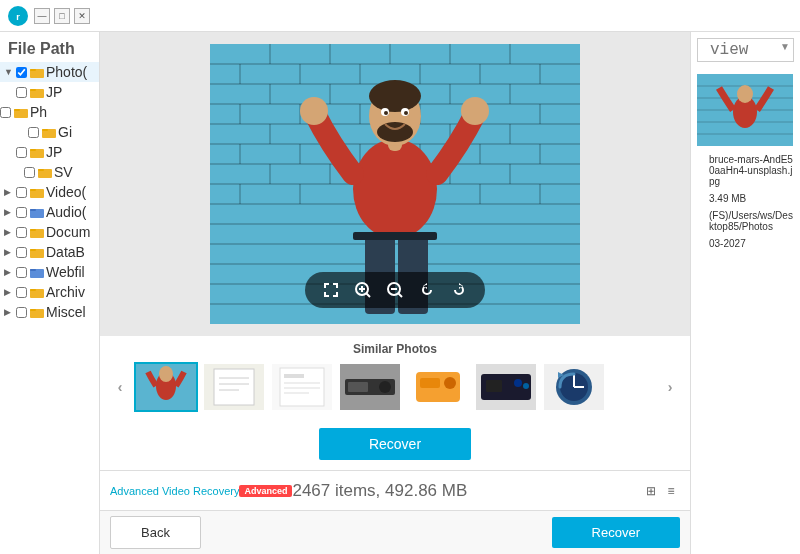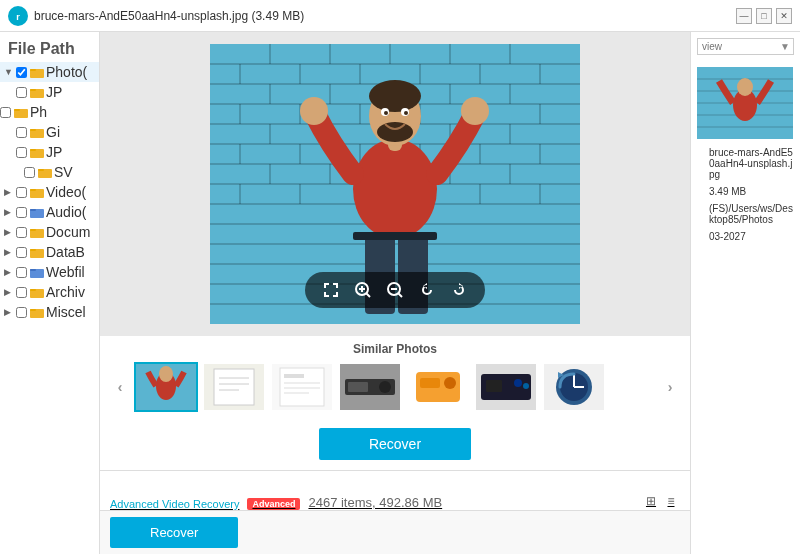--- a/index.html
+++ b/index.html
@@ -192,41 +192,39 @@
       cursor: pointer;
       border-radius: 2px;
     }
 
     
     .bottom-bar {
       height: 40px;
       background: #fff;
       border-top: 1px solid #ddd;
       display: flex;
-      align-items: flex-end;
+      align-items: center;
       padding: 0 10px;
-      gap: 8px;
-      text-decoration: underline;
     }
     .advanced-video-label {
       color: #00aacc;
       font-size: 11px;
       cursor: pointer;
     }
     .advanced-badge {
       background: #ff4444;
       color: white;
       font-size: 9px;
       padding: 1px 5px;
       border-radius: 2px;
       font-weight: bold;
     }
     .bottom-info {
       flex: 1;
-      font-size: 13px;
+      font-size: 17px;
       color: #666;
     }
     .view-toggle {
       display: flex; gap: 2px;
     }
     .view-btn {
       width: 18px; height: 18px;
       display: flex; align-items: center; justify-content: center;
       cursor: pointer;
       color: #666;
@@ -290,43 +288,43 @@
     }
     .right-info-value {
       color: #333;
       font-size: 10px;
       word-break: break-all;
       margin-left: 12px;
     }
     .right-search {
       width: 100%;
       border: 1px solid #ccc;
-      padding: 2px 4px;
-      font-size: 10px;
+      padding: 2px 12px;
+      font-size: 16px;
       margin-bottom: 6px;
+      font-family: Liberation Mono, monospace;
     }
 
     
     .brick-wall {
       position: absolute;
       top: 0; left: 0; right: 0; bottom: 0;
       background: #4fa8c4;
     }
   </style>
 </head>
 <body>
 
 <div class="title-bar">
   <div class="title-bar-logo">
     <svg width="16" height="16" viewBox="0 0 16 16">
       <circle cx="8" cy="8" r="7" fill="#00aacc"></circle>
       <text x="8" y="12" text-anchor="middle" fill="white" font-size="9" font-weight="bold">r</text>
     </svg>
   </div>
-  <span class="title-bar-text">bruce-mars-AndE50aaHn4-unsplash.jpg (3.49 MB)</span>
   <div class="title-bar-controls">
     <div class="title-bar-btn">—</div>
     <div class="title-bar-btn">□</div>
     <div class="title-bar-btn">✕</div>
   </div>
 </div>
 
 <div class="main-container">
 
   <div class="sidebar">
@@ -351,21 +349,21 @@
       <span class="sidebar-item-label">JP</span>
     </div>
     <div class="sidebar-item" style="padding-left:0">
       <input type="checkbox" style="">
       <svg class="folder-icon" viewBox="0 0 14 11">
           <rect x="0" y="2" width="14" height="9" rx="1" fill="#f0b429"></rect>
           <rect x="0" y="2" width="6" height="2" rx="1" fill="#e8a800"></rect>
         </svg>
       <span class="sidebar-item-label">Ph</span>
     </div>
-    <div class="sidebar-item" style="padding-left:16px">
+    <div class="sidebar-item" style="padding-left:28px">
       <input type="checkbox" style="">
       <svg class="folder-icon" viewBox="0 0 14 11">
           <rect x="0" y="2" width="14" height="9" rx="1" fill="#f0b429"></rect>
           <rect x="0" y="2" width="6" height="2" rx="1" fill="#e8a800"></rect>
         </svg>
       <span class="sidebar-item-label">Gi</span>
     </div>
     <div class="sidebar-item" style="padding-left:16px">
       <input type="checkbox" style="">
       <svg class="folder-icon" viewBox="0 0 14 11">
@@ -696,20 +694,21 @@
       <span class="advanced-video-label">Advanced Video Recovery</span>
       <span class="advanced-badge">Advanced</span>
       <span class="bottom-info">2467 items, 492.86 MB</span>
       <div class="view-toggle">
         <div class="view-btn">⊞</div>
         <div class="view-btn">≡</div>
       </div>
     </div>
 
     <div class="action-bar">
+      <button class="btn-back">Back</button>
       <button class="btn-recover-bottom">Recover</button>
     </div>
   </div>
 
   <div class="right-panel">
     <div style="position:relative; margin-bottom:6px;">
       <input class="right-search" type="text" placeholder="view" style="">
       <span style="position:absolute; right:4px; top:3px; font-size:10px; color:#888;">▼</span>
     </div>
 

